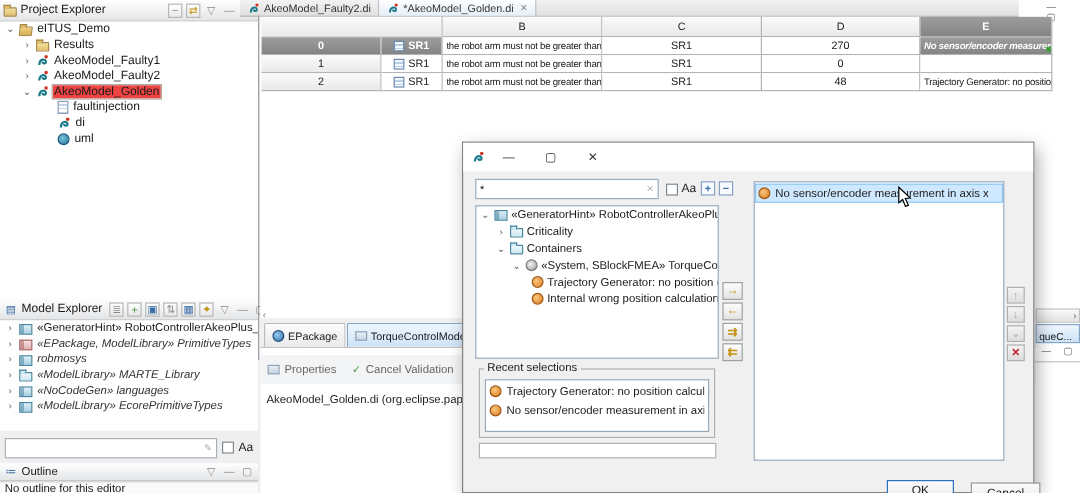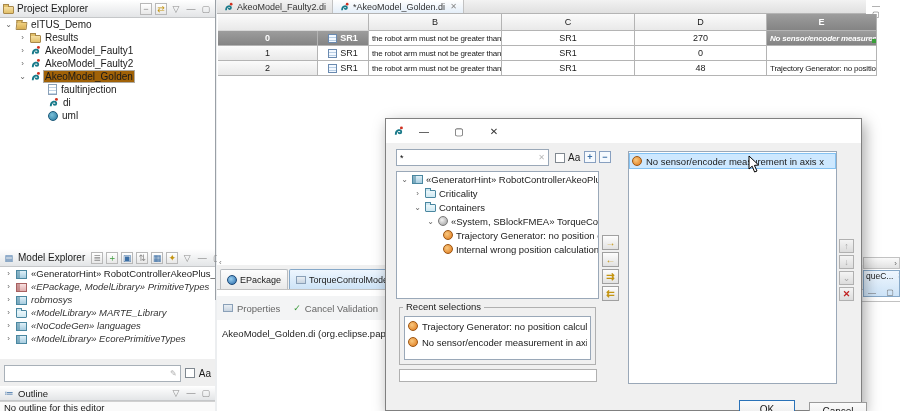--- a/index.html
+++ b/index.html
@@ -11,21 +11,21 @@
   .phead .spacer{flex:1}
   .hicon{width:12px;height:12px;line-height:12px;text-align:center;color:#8a8a8a;font-size:9px;flex:0 0 auto}
   .hicon.frame{border:1px solid #b8b8b8;background:linear-gradient(#fff,#e8e8e8);width:10px;height:10px;line-height:10px}
   .hicon.gold{color:#c49410}
   .hicon.green{color:#3a9a3a}
   .hicon.blue{color:#3a6ea5}
   .tree{background:#fff;font-size:10px;overflow:hidden}
   .trow{height:13px;display:flex;align-items:center;gap:3px;white-space:nowrap;padding-left:4px;cursor:default}
   .tw{width:9px;flex:0 0 9px;color:#666;font-size:8px;text-align:center}
   .pl1{padding-left:18px}.pl2{padding-left:36px}
-  .sel-label{background:#a16207;outline:1px solid #b0aca4;padding:0 2px}
+  .sel-label{background:#ef4444;outline:1px solid #b0aca4;padding:0 2px}
   .tlabel{padding:0 1px}
   .italic{font-style:italic;color:#333}
   
   .i-folder,.i-tfolder{width:11px;height:8px;background:linear-gradient(#f6e0a4,#e2c06a);border:1px solid #a8884a;border-radius:1px;position:relative;margin-top:2px;flex:0 0 11px;box-sizing:border-box}
   .i-folder::before,.i-tfolder::before{content:"";position:absolute;top:-3px;left:-1px;width:4px;height:2px;background:#e2c06a;border:1px solid #a8884a;border-bottom:none}
   .i-tfolder{background:linear-gradient(#ecf7fb,#cfe8f2);border-color:#4a87a0}
   .i-tfolder::before{background:#cfe8f2;border-color:#4a87a0}
   .i-open{transform:skewX(-6deg);background:linear-gradient(#f0d080,#d8ae52)}
   .i-file{width:9px;height:11px;background:repeating-linear-gradient(#ffffff 0 2px,#c2d4e6 2px 3px);border:1px solid #8aa0b8;flex:0 0 9px;box-sizing:border-box}
   .i-uml{width:10px;height:10px;border-radius:50%;background:radial-gradient(circle at 3px 3px,#7ac0d8,#2878a0);border:1px solid #1a5878;flex:0 0 10px;box-sizing:border-box}
@@ -40,21 +40,21 @@
   .i-props{width:10px;height:8px;background:linear-gradient(#e8eef4,#c8d4e0);border:1px solid #8aa0b8;flex:0 0 10px;box-sizing:border-box}
   svg.pap{flex:0 0 11px}
   
   #me-filter{height:28px;display:flex;align-items:center;gap:4px;padding:0 4px;background:#efefef}
   #me-filter .fbox{flex:1;height:15px;background:#fff;border:1px solid #a8b0b8;display:flex;align-items:center;justify-content:flex-end;padding:0 3px;color:#b0b0b0;font-size:8px}
   .cb{width:10px;height:10px;background:#fff;border:1px solid #808890;flex:0 0 10px;box-sizing:border-box}
   
   #outline-content{height:11px;background:#fafafa;border-top:1px solid #d0d0d0;font-size:9.5px;padding-left:4px;display:flex;align-items:center}
   
   #editor-bg{position:absolute;left:217px;top:0;width:683px;height:411px;background:#fff}
-  #etabs{position:absolute;left:217px;top:0;width:649px;height:14px;background:linear-gradient(#f2f2f2,#e0e0e0);border-bottom:1px solid #b4b4b4;display:flex;font-size:9px;box-sizing:border-box}
+  #etabs{position:absolute;left:200px;top:0;width:649px;height:14px;background:linear-gradient(#f2f2f2,#e0e0e0);border-bottom:1px solid #b4b4b4;display:flex;font-size:9px;box-sizing:border-box}
   .etab{display:flex;align-items:center;gap:3px;padding:0 6px;border-right:1px solid #c2c2c2;color:#333;white-space:nowrap}
   .etab.active{background:linear-gradient(#ffffff,#e4eef8);font-weight:normal}
   .tclose{color:#888;font-size:8px;margin-left:2px}
   #emm{position:absolute;left:872px;top:1px;color:#666;font-size:8px;letter-spacing:4px}
   
   #ntable{position:absolute;left:218px;top:14px;font-size:9px}
   .ntr{display:flex}
   .nc{border-right:1px solid #b4b4b4;border-bottom:1px solid #b4b4b4;box-sizing:border-box;display:flex;align-items:center;justify-content:center;background:#fff;overflow:hidden;white-space:nowrap;position:relative}
   .hc{background:linear-gradient(#fbfbfb,#e9e9e9)}
   .selgray{background:linear-gradient(#9d9d9d,#848484) !important;color:#fff;font-weight:bold}
@@ -67,21 +67,21 @@
   
   #pchevron{position:absolute;left:219px;top:258px;font-size:8px;color:#777}
   #ptabs{position:absolute;left:217px;top:265px;width:646px;height:25px;background:#f0f0f0;display:flex;align-items:flex-end;padding-left:3px;border-bottom:1px solid #c2c2c2;box-sizing:border-box;font-size:9px}
   .ptab{height:19px;display:flex;align-items:center;gap:3px;padding:0 6px;background:linear-gradient(#fdfdfd,#e9e9e9);border:1px solid #b8bcc0;border-bottom:none;border-radius:2px 2px 0 0;margin-right:1px;white-space:nowrap}
   .ptab.selected{background:linear-gradient(#eef6fe,#cde3f7);border-color:#86a8c8}
   #vtabs{position:absolute;left:217px;top:296px;width:646px;height:24px;background:#f3f4f5;display:flex;align-items:center;gap:13px;padding-left:6px;font-size:9.5px;color:#666;box-sizing:border-box}
   .vtab{display:flex;align-items:center;gap:4px;white-space:nowrap}
   #props-text{position:absolute;left:222px;top:328px;font-size:9.5px;color:#222;white-space:nowrap}
   
   #rfrag-strip{position:absolute;left:863px;top:257px;width:37px;height:12px;background:linear-gradient(#fafafa,#e2e2e2);border:1px solid #c2c2c2;box-sizing:border-box;display:flex;align-items:center;justify-content:flex-end;padding-right:2px;font-size:8px;color:#666}
-  #rfrag-tab{position:absolute;left:863px;top:270px;width:37px;height:27px;background:linear-gradient(#eef6fe,#cde3f7);border:1px solid #86a8c8;box-sizing:border-box;display:flex;align-items:flex-start;gap:2px;padding:0 2px;font-size:8.5px;white-space:nowrap;overflow:hidden}
+  #rfrag-tab{position:absolute;left:863px;top:270px;width:37px;height:16px;background:linear-gradient(#eef6fe,#cde3f7);border:1px solid #86a8c8;box-sizing:border-box;display:flex;align-items:flex-end;gap:2px;padding:0 2px;font-size:8.5px;white-space:nowrap;overflow:hidden}
   #rfrag-icons{position:absolute;left:868px;top:288px;font-size:8px;color:#666;letter-spacing:4px}
   #rfrag-line{position:absolute;left:862px;top:301px;width:38px;height:1px;background:#c2c2c2}
   
   #dialog{position:absolute;left:385px;top:118px;width:477px;height:293px;background:#f0f0f0;border:1px solid #808080;box-shadow:3px 5px 14px rgba(0,0,0,.35);z-index:10;box-sizing:border-box}
   #dlg-title{height:24px;background:#fff;display:flex;align-items:center;gap:5px;padding-left:7px;font-size:11px}
   .wbtn{width:30px;height:24px;display:flex;align-items:center;justify-content:center;font-size:10px;color:#333}
   #dlg-filter{position:absolute;left:10px;top:30px;width:153px;height:17px;background:#fff;border:1px solid #9aa8b8;box-sizing:border-box;display:flex;align-items:center}
   #dlg-filter input{flex:1;border:none;outline:none;font-size:9px;font-family:"Liberation Sans",sans-serif;padding:0 3px;background:transparent;min-width:0}
   #dlg-filter .clr{color:#b8b8b8;font-size:8px;padding-right:3px}
   #dlg-aa{position:absolute;left:169px;top:33px;display:flex;align-items:center;gap:3px;font-size:10px}

